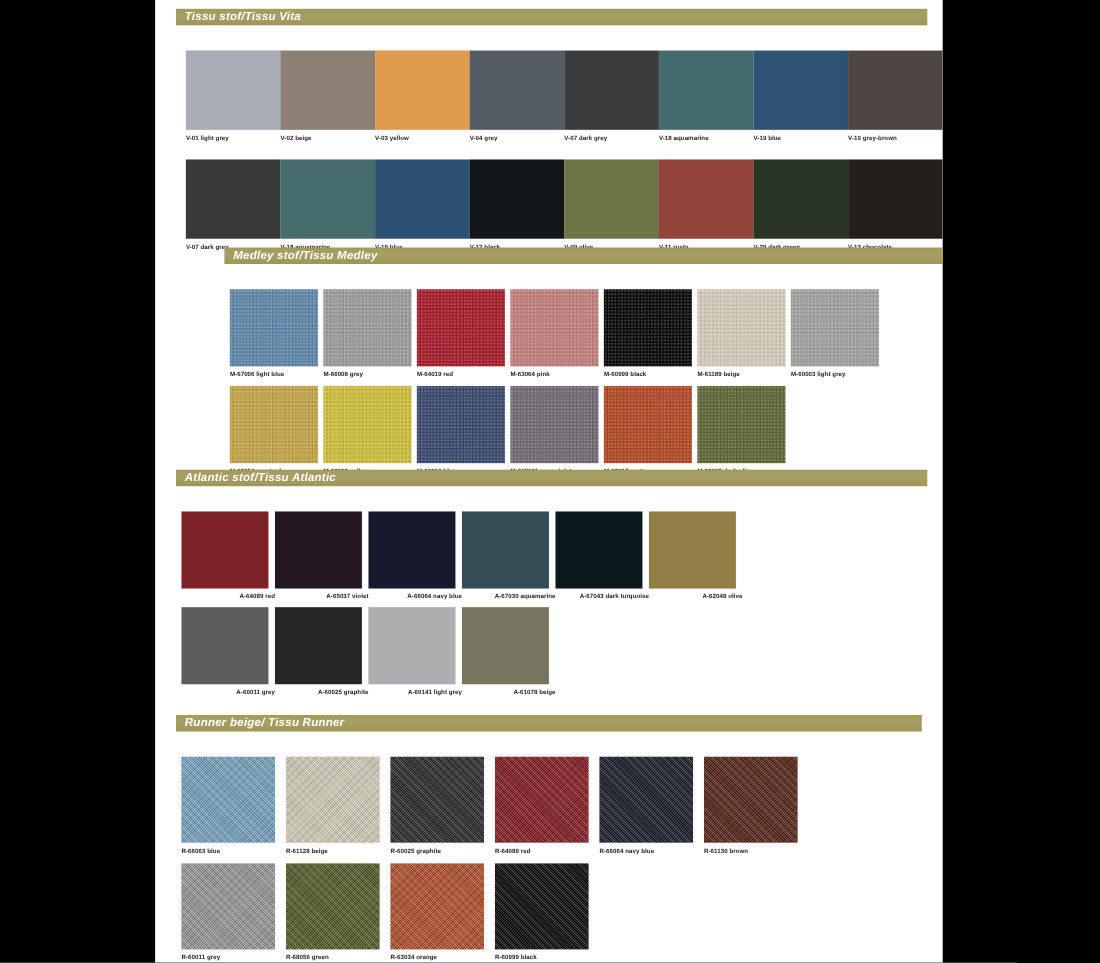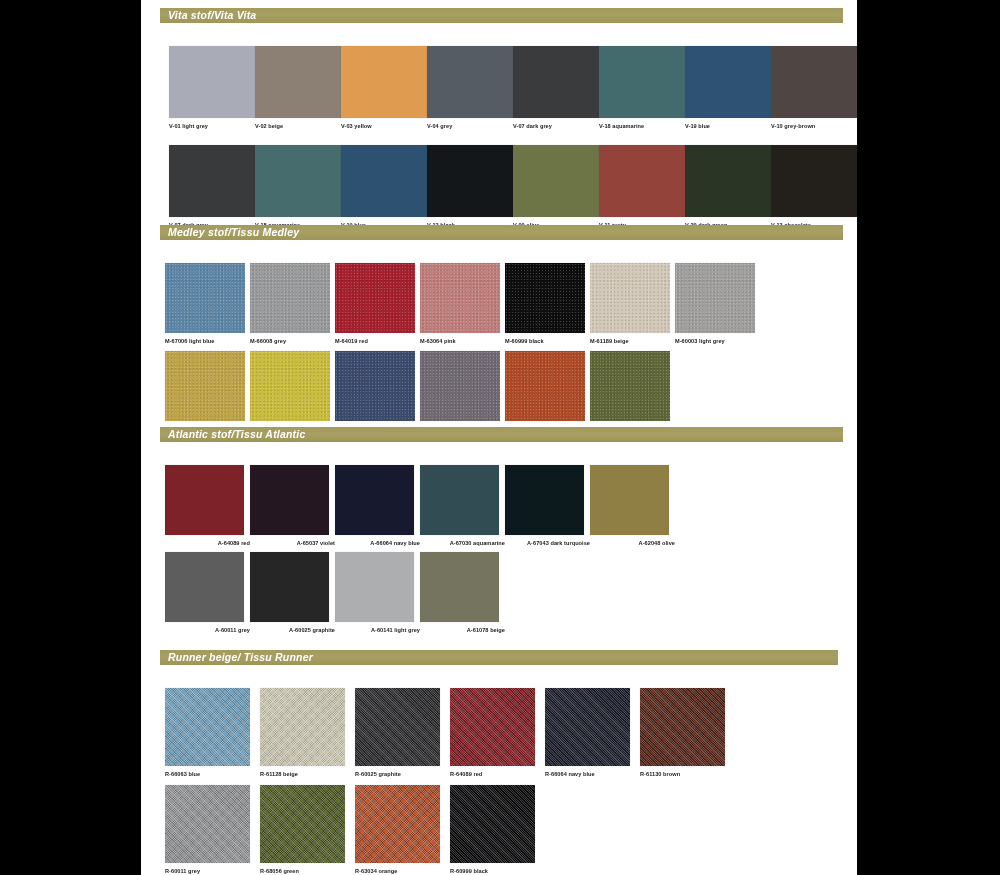--- a/index.html
+++ b/index.html
@@ -118,21 +118,21 @@
     pointer-events: none;
   }
 </style>
 </head>
 <body>
 
 <div id="page">
   <div id="sections-root">
       <div class="section" style="top: 8px;">
         <div class="section-bar" style="width: 683px;">
-          <span class="section-bar-title">Vita stof/Vita Vita</span>
+          <span class="section-bar-title">Tissu stof/Tissu Vita</span>
         </div>
         <div class="rows">
           <div class="swatch-row" style="position: absolute; top: 23px; left: 28px;">
             <div class="swatch-cell" style="width: 86px;">
               <div class="swatch-chip tex-plain" style="width: 86px; height: 72px; background: rgb(169, 172, 183);"></div>
               <div class="swatch-label" style="margin-top: 6px;">V-01 light grey</div>
             </div>
             <div class="swatch-cell" style="width: 86px;">
               <div class="swatch-chip tex-plain" style="width: 86px; height: 72px; background: rgb(139, 128, 115);"></div>
               <div class="swatch-label" style="margin-top: 6px;">V-02 beige</div>
@@ -191,21 +191,21 @@
               <div class="swatch-chip tex-plain" style="width: 86px; height: 72px; background: rgb(42, 53, 38);"></div>
               <div class="swatch-label" style="margin-top: 6px;">V-29 dark green</div>
             </div>
             <div class="swatch-cell" style="width: 86px;">
               <div class="swatch-chip tex-plain" style="width: 86px; height: 72px; background: rgb(35, 32, 28);"></div>
               <div class="swatch-label" style="margin-top: 6px;">V-13 chocolate</div>
             </div>
           </div>
         </div>
       </div>
-      <div class="section" style="top: 225px;">
+      <div class="section" style="top: 225px; margin-left: 44px;">
         <div class="section-bar" style="width: 683px;">
           <span class="section-bar-title">Medley stof/Tissu Medley</span>
         </div>
         <div class="rows">
           <div class="swatch-row" style="position: absolute; top: 23px; left: 24px;">
             <div class="swatch-cell" style="width: 85px;">
               <div class="swatch-chip tex-melange" style="width: 80px; height: 70px; background: rgb(95, 135, 168);"></div>
               <div class="swatch-label" style="margin-top: 6px;">M-67006 light blue</div>
             </div>
             <div class="swatch-cell" style="width: 85px;">

